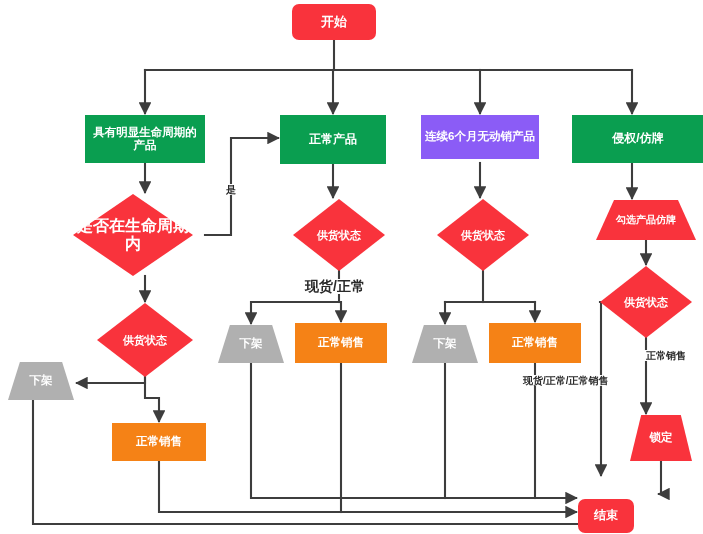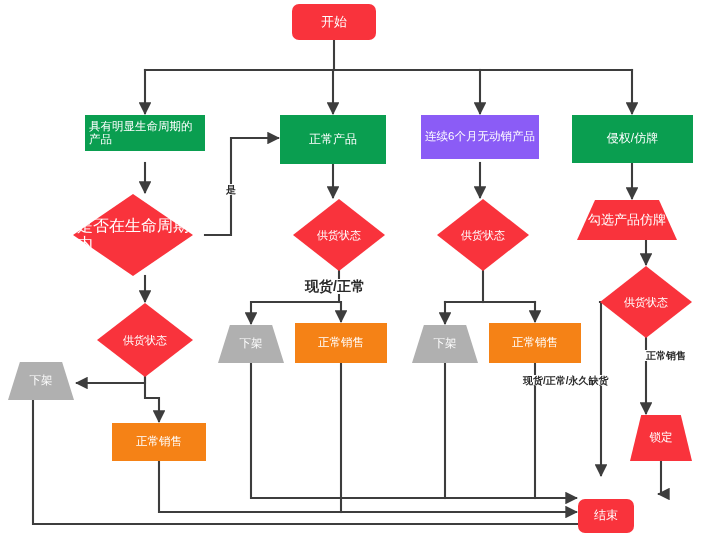--- a/index.html
+++ b/index.html
@@ -22,22 +22,23 @@
     width: 703px;
     height: 534px;
     pointer-events: none;
   }
   .node {
     position: absolute;
     box-sizing: border-box;
     display: flex;
     align-items: center;
     justify-content: center;
+    text-align: center;
     color: #ffffff;
-    font-weight: normal;
+    font-weight: bold;
     line-height: 1.15;
     z-index: 3;
   }
   .node .label {
     display: block;
     padding: 0 4px;
     word-break: break-word;
   }
   
   .shape-terminator {
@@ -131,30 +132,30 @@
       <path d="M 341 363 L 341 512"></path>
       <path d="M 445 363 L 445 498"></path>
       <path d="M 535 363 L 535 498"></path>
     </g>
   </svg>
 
   <div id="node-layer">
       <div class="node shape-terminator" style="left: 292px; top: 4px; width: 84px; height: 36px; font-size: 13px; background: rgb(249, 51, 60);">
         <span class="label">开始</span>
       </div>
-      <div class="node shape-rect" style="left: 85px; top: 115px; width: 120px; height: 36px; font-size: 11.5px; background: rgb(10, 158, 80);">
+      <div class="node shape-rect" style="left: 85px; top: 115px; width: 120px; height: 48px; font-size: 11.5px; background: rgb(10, 158, 80);">
         <span class="label">具有明显生命周期的产品</span>
       </div>
       <div class="node shape-rect" style="left: 280px; top: 115px; width: 106px; height: 49px; font-size: 12px; background: rgb(10, 158, 80);">
         <span class="label">正常产品</span>
       </div>
       <div class="node shape-rect" style="left: 421px; top: 115px; width: 118px; height: 44px; font-size: 11.5px; background: #8b5cf6;">
         <span class="label">连续6个月无动销产品</span>
       </div>
-      <div class="node shape-rect" style="left: 572px; top: 115px; width: 121px; height: 48px; font-size: 12px; background: rgb(10, 158, 80);">
+      <div class="node shape-rect" style="left: 572px; top: 115px; width: 132px; height: 48px; font-size: 12px; background: rgb(10, 158, 80);">
         <span class="label">侵权/仿牌</span>
       </div>
       <div class="node shape-diamond" style="left: 73px; top: 194px; width: 120px; height: 82px; font-size: 16px;">
         <svg class="dia-bg" viewBox="0 0 100 100" preserveAspectRatio="none">
           <polygon points="50,0 100,50 50,100 0,50" fill="#f9333c"></polygon>
         </svg>
         <span class="label">是否在生命周期内</span>
       </div>
       <div class="node shape-diamond" style="left: 97px; top: 303px; width: 96px; height: 74px; font-size: 11px;">
         <svg class="dia-bg" viewBox="0 0 100 100" preserveAspectRatio="none">
@@ -167,21 +168,21 @@
           <polygon points="50,0 100,50 50,100 0,50" fill="#f9333c"></polygon>
         </svg>
         <span class="label">供货状态</span>
       </div>
       <div class="node shape-diamond" style="left: 437px; top: 199px; width: 92px; height: 72px; font-size: 11px;">
         <svg class="dia-bg" viewBox="0 0 100 100" preserveAspectRatio="none">
           <polygon points="50,0 100,50 50,100 0,50" fill="#f9333c"></polygon>
         </svg>
         <span class="label">供货状态</span>
       </div>
-      <div class="node shape-trapezoid" style="left: 577px; top: 200px; width: 100px; height: 40px; font-size: 13px;">
+      <div class="node shape-trapezoid" style="left: 596px; top: 200px; width: 100px; height: 40px; font-size: 10px;">
         <svg class="trap-bg" viewBox="0 0 100 100" preserveAspectRatio="none">
           <polygon points="18,0 82,0 100,100 0,100" fill="#f9333c"></polygon>
         </svg>
         <span class="label">勾选产品仿牌</span>
       </div>
       <div class="node shape-diamond" style="left: 600px; top: 266px; width: 92px; height: 72px; font-size: 11px;">
         <svg class="dia-bg" viewBox="0 0 100 100" preserveAspectRatio="none">
           <polygon points="50,0 100,50 50,100 0,50" fill="#f9333c"></polygon>
         </svg>
         <span class="label">供货状态</span>
@@ -219,17 +220,17 @@
         </svg>
         <span class="label">锁定</span>
       </div>
       <div class="node shape-terminator" style="left: 578px; top: 499px; width: 56px; height: 34px; font-size: 12px; background: rgb(249, 51, 60);">
         <span class="label">结束</span>
       </div>
     </div>
   <div id="edge-label-layer">
       <div class="edge-label" style="left: 224px; top: 184px; font-size: 10px;">是</div>
       <div class="edge-label" style="left: 303px; top: 279px; font-size: 14px;">现货/正常</div>
-      <div class="edge-label" style="left: 521px; top: 375px; font-size: 10px;">现货/正常/永久缺货</div>
+      <div class="edge-label" style="left: 521px; top: 375px; font-size: 10px;">现货/正常/正常销售</div>
       <div class="edge-label" style="left: 644px; top: 350px; font-size: 10px;">正常销售</div>
     </div>
 
 </div>
 
 </body></html>

